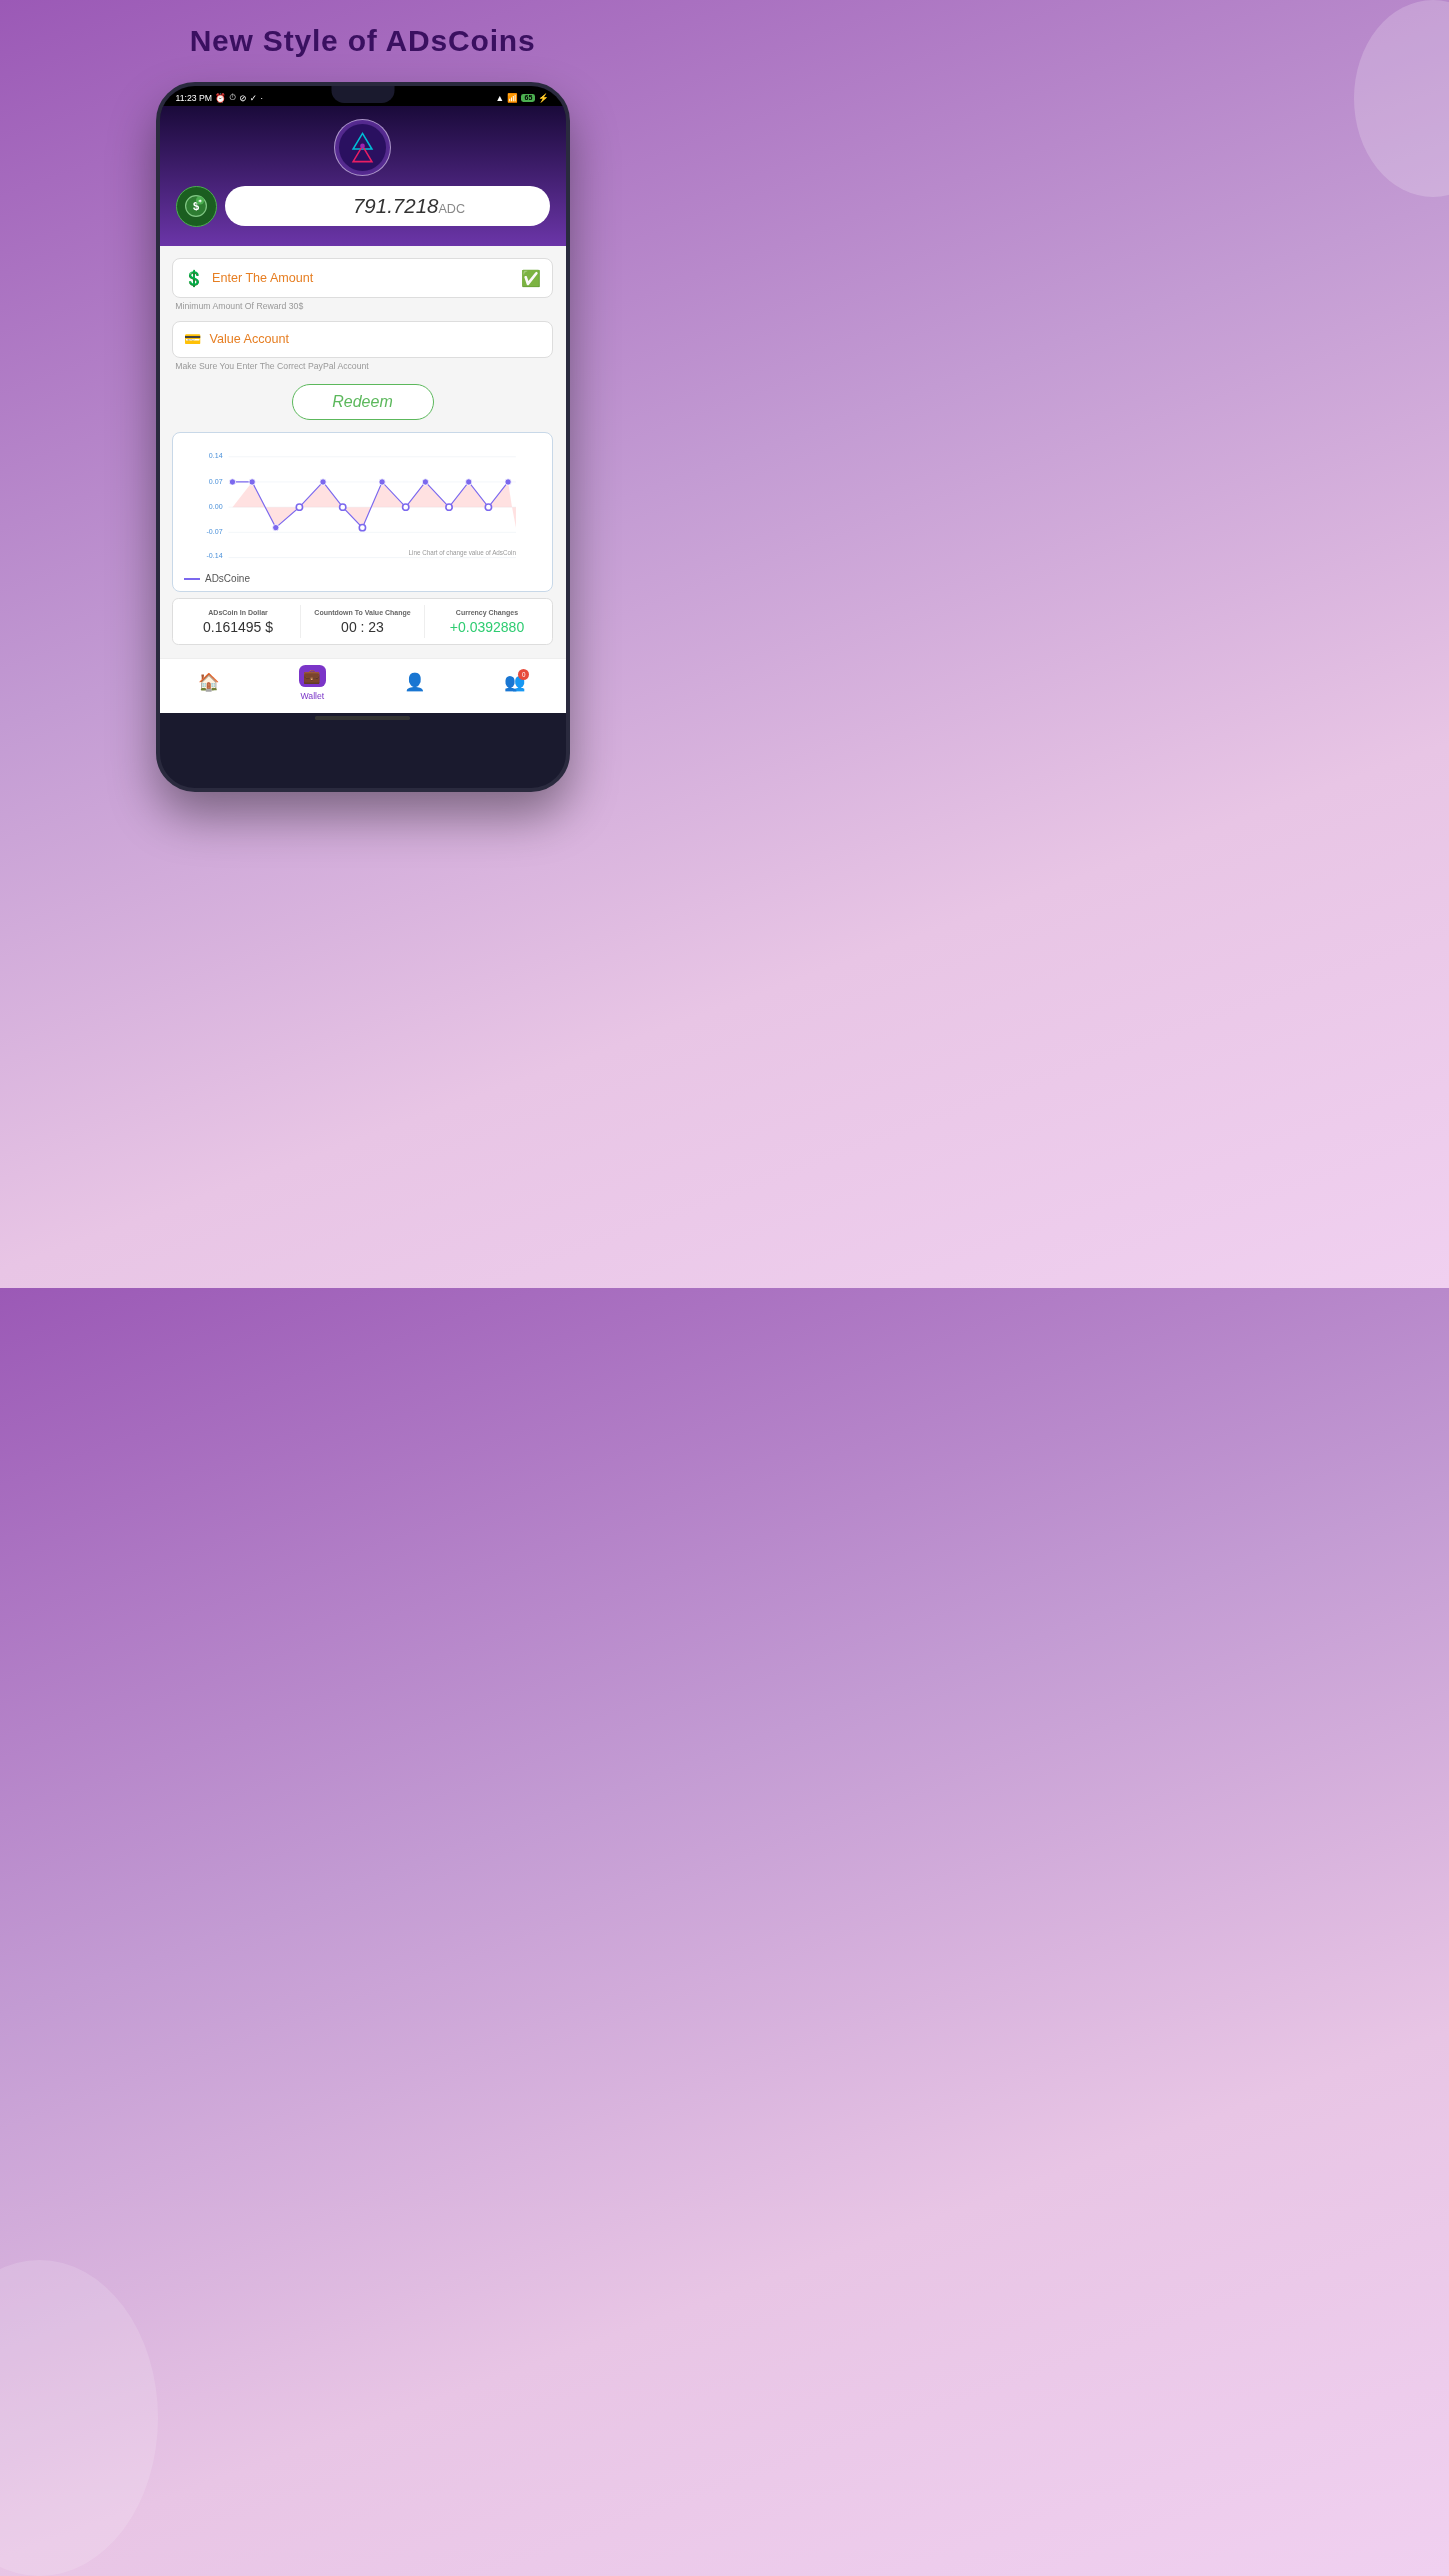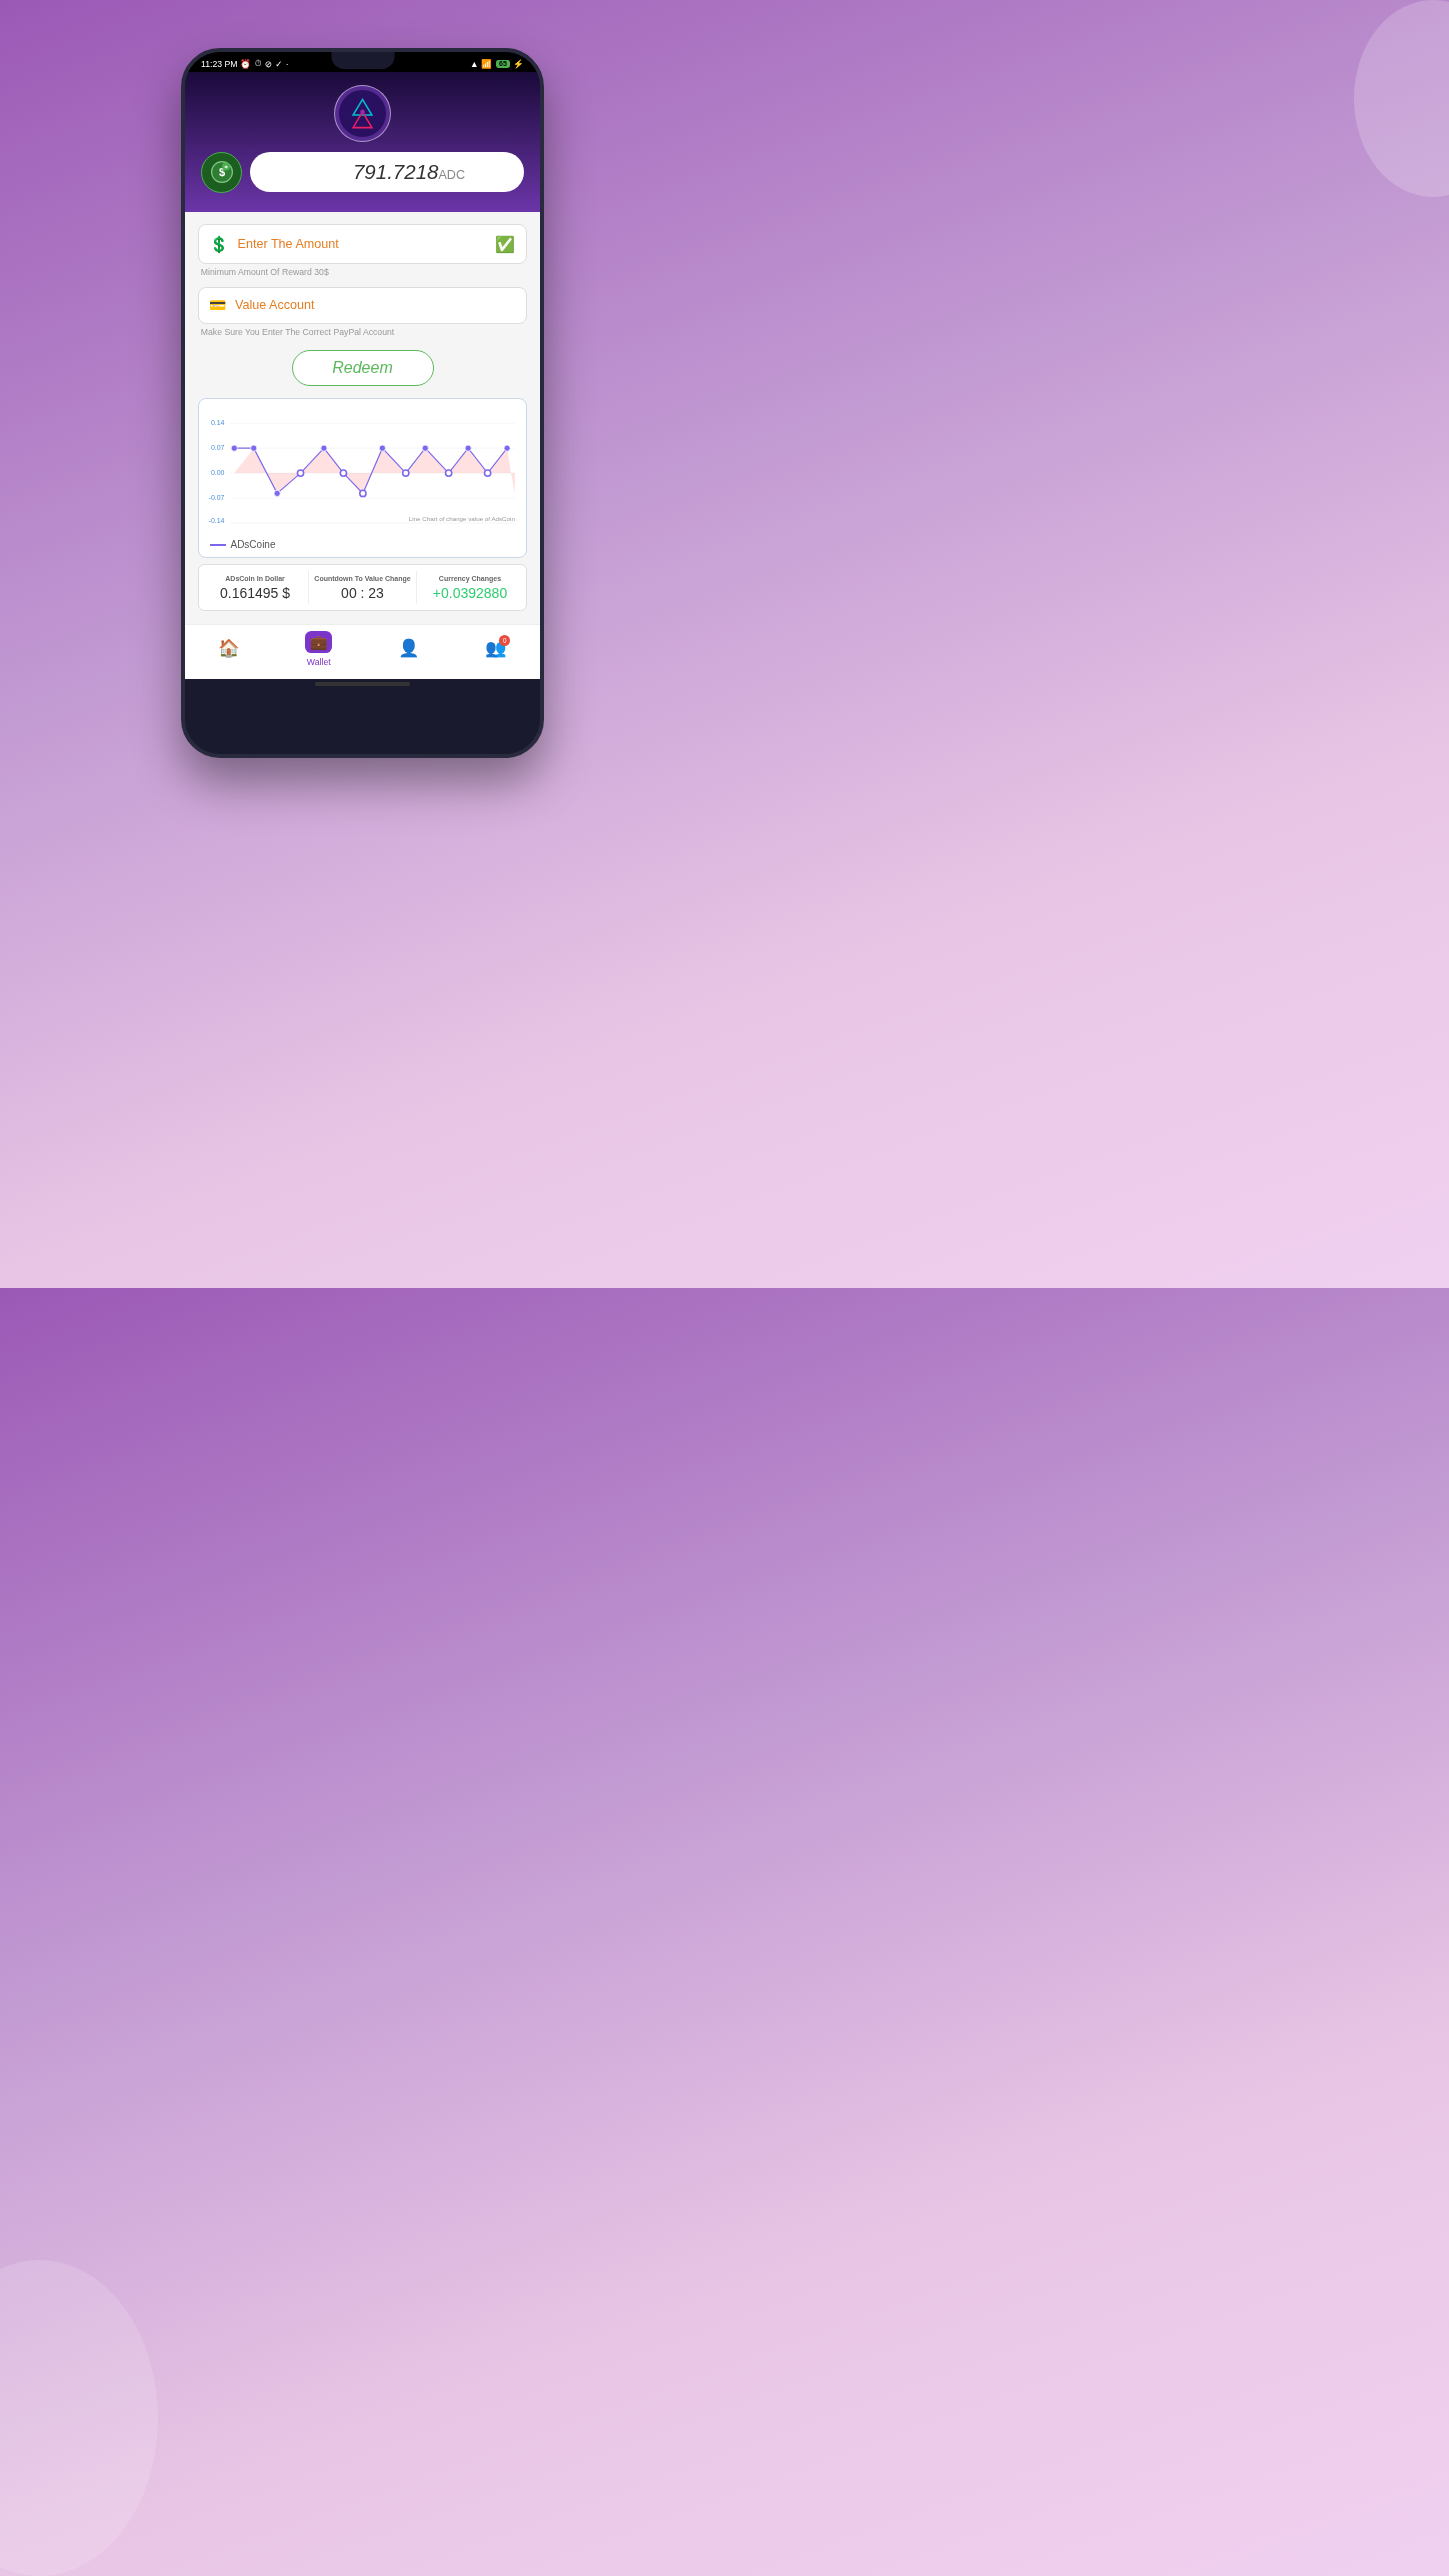--- a/index.html
+++ b/index.html
@@ -32,21 +32,21 @@
 
     .app-subtitle {
       font-size: 30px;
       color: #3a1060;
       font-weight: 900;
       letter-spacing: 0.8px;
     }
 
     
     .phone-frame {
-      width: 363px;
+      width: 414px;
       min-height: 710px;
       background: #1a1a2e;
       border-radius: 39px;
       border: 4.7px solid #2a2a3e;
       margin: 16px auto 32px;
       position: relative;
       overflow: hidden;
       box-shadow: 0 24px 47px rgba(0,0,0,0.4);
     }
 
@@ -374,20 +374,21 @@
       background: rgba(255,255,255,0.2);
       border-radius: 50%;
     }
   </style>
 </head>
 <body>
 
 <div class="bg-curve-right"></div>
 
 <div class="header-section">
+  <div class="app-subtitle">New Style of ADsCoins</div>
 </div>
 
 <div class="phone-frame">
   <div class="phone-notch"></div>
 
   <div class="status-bar">
     <div class="status-left">
       <span>11:23 PM</span>
       <span>⏰</span>
       <span>⏱</span>

